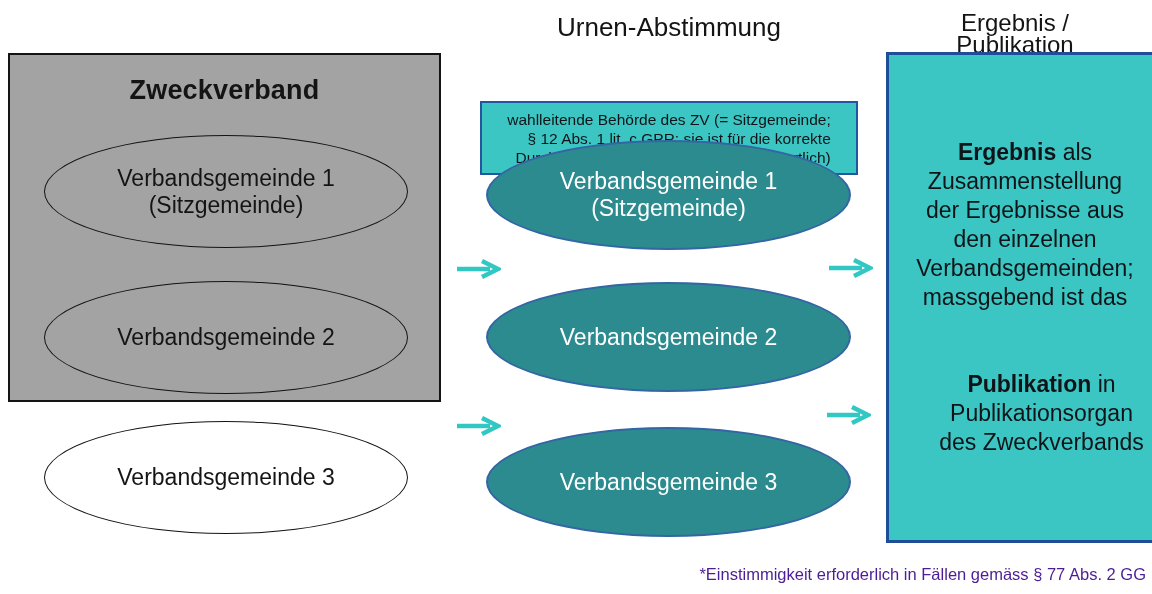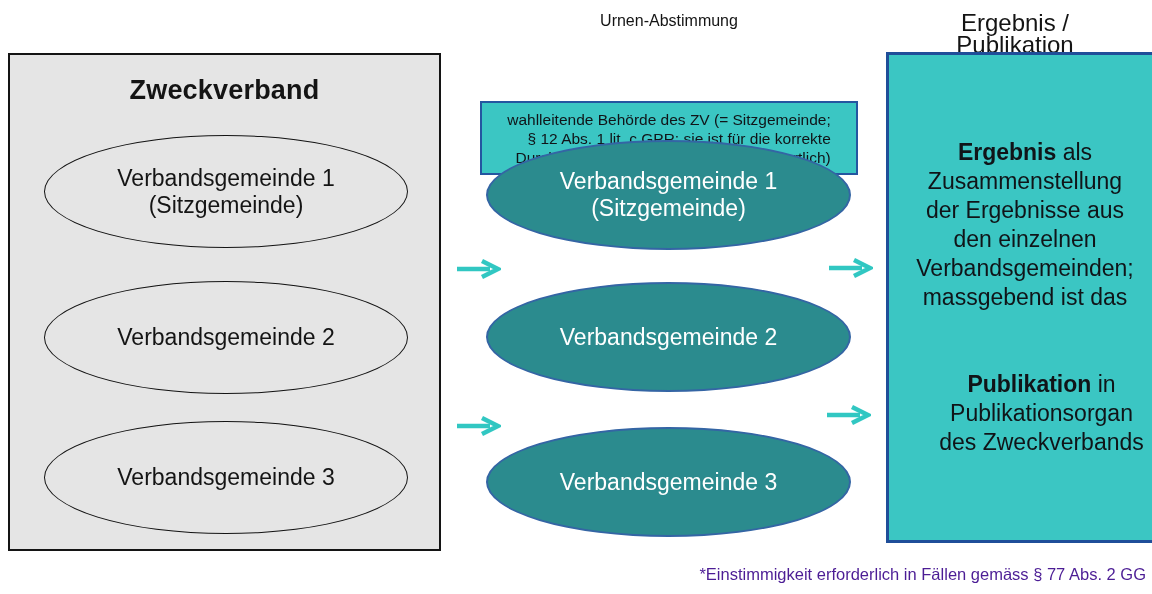--- a/index.html
+++ b/index.html
@@ -10,22 +10,22 @@
     height: 594px;
     background: #ffffff;
     font-family: "Liberation Sans", sans-serif;
     color: #141414;
     overflow: hidden;
   }
   
   .left-panel {
     position: absolute;
     left: 8px; top: 53px;
-    width: 433px; height: 498px;
-    background: #e5e5e5;
+    width: 433px; height: 349px;
+    background: #a3a3a3;
     border: 2px solid #141414;
     text-decoration: underline;
   }
   .left-title {
     position: absolute;
     top: 20px; left: 0; right: 0;
     text-align: center;
     font-size: 27px;
     font-weight: bold;
     letter-spacing: 0.2px;
@@ -42,21 +42,21 @@
     white-space: pre-line;
   }
   .l-e1 { top: 80px; }
   .l-e2 { top: 226px; }
   .l-e3 { top: 366px; }
   
   .middle-heading {
     position: absolute;
     left: 480px; top: 12px; width: 378px;
     text-align: center;
-    font-size: 16px;
+    font-size: 26px;
   }
   .info-box {
     position: absolute;
     left: 480px; top: 54px;
     width: 378px; height: 74px;
     background: #3bc6c3;
     border: 2px solid #2456a0;
     display: flex; align-items: center; justify-content: center;
     text-align: right;
     font-size: 15.5px; line-height: 19px;

